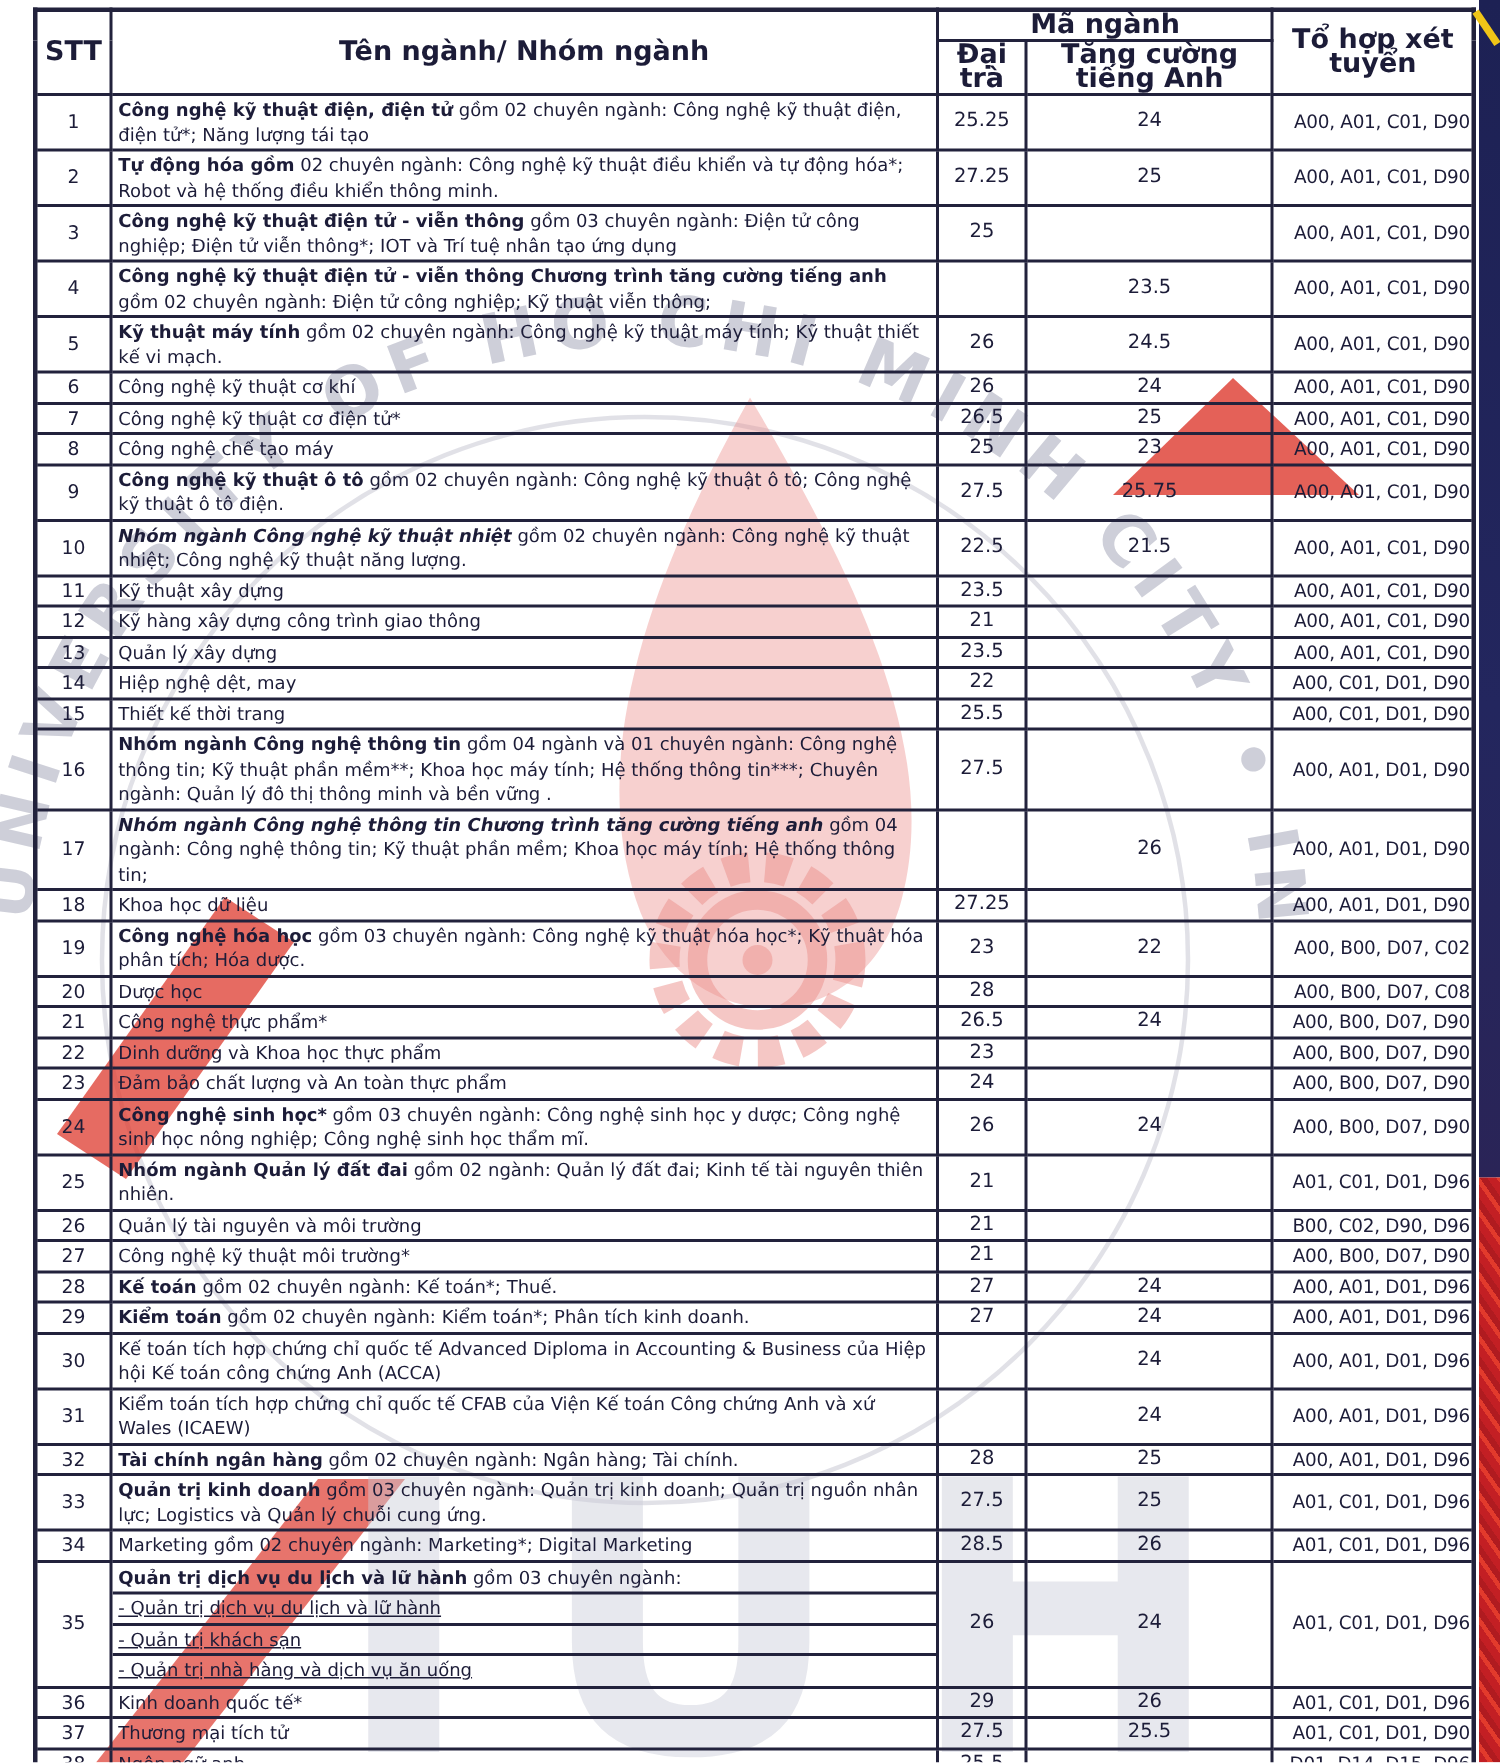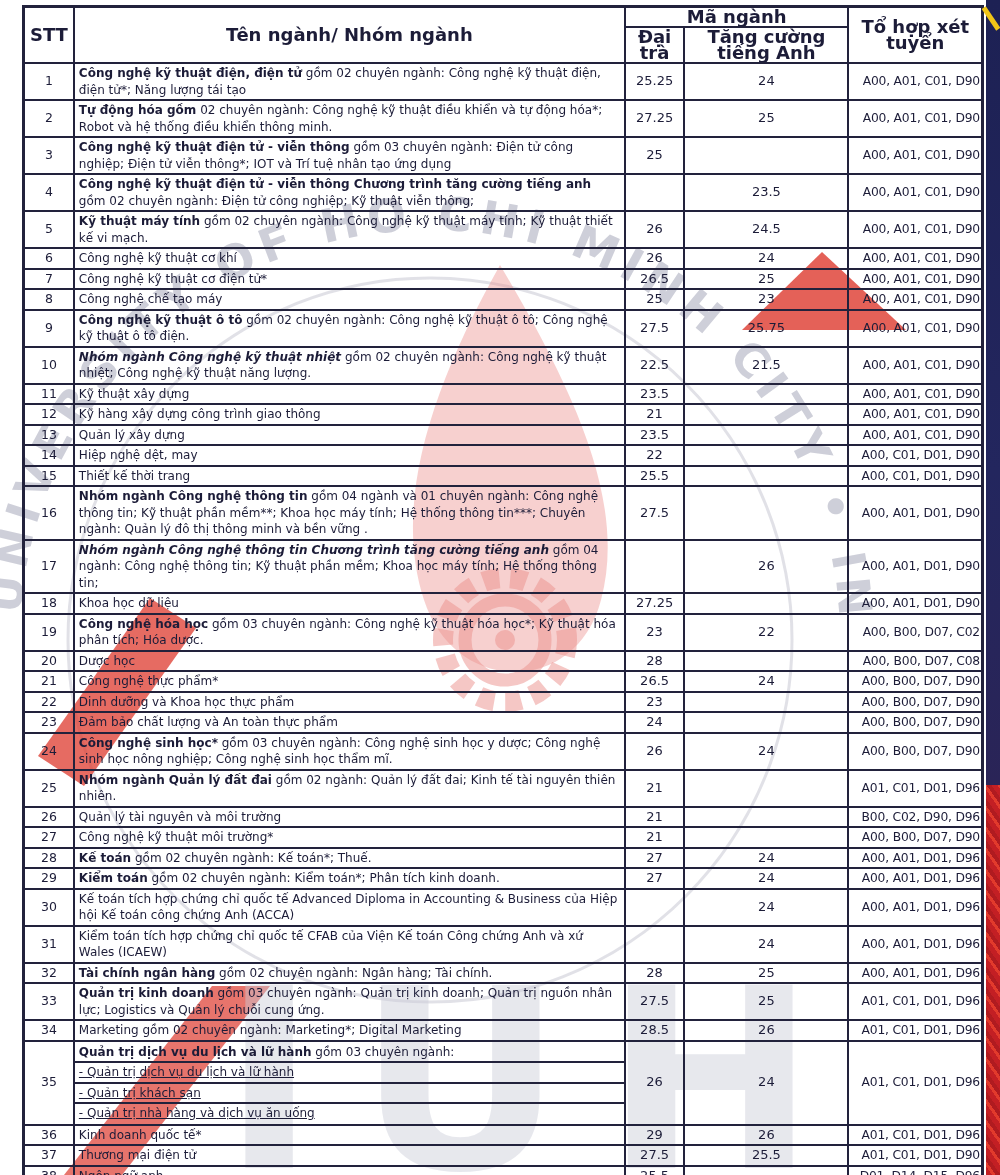--- a/index.html
+++ b/index.html
@@ -409,21 +409,21 @@
           <td class="name">
             <div class=""><span class="lead-none"></span><span>Kinh doanh quốc tế*</span></div>
           </td>
           <td class="score">29</td>
           <td class="score">26</td>
           <td class="combo">A01, C01, D01, D96</td>
         </tr>
         <tr>
           <td class="stt">37</td>
           <td class="name">
-            <div class=""><span class="lead-none"></span><span>Thương mại điện tử</span></div>
+            <div class=""><span class="lead-none"></span><span>Thương mại tích tử</span></div>
           </td>
           <td class="score">27.5</td>
           <td class="score">25.5</td>
           <td class="combo">A01, C01, D01, D90</td>
         </tr>
         <tr>
           <td class="stt">38</td>
           <td class="name">
             <div class=""><span class="lead-none"></span><span>Ngôn ngữ anh</span></div>
           </td>

